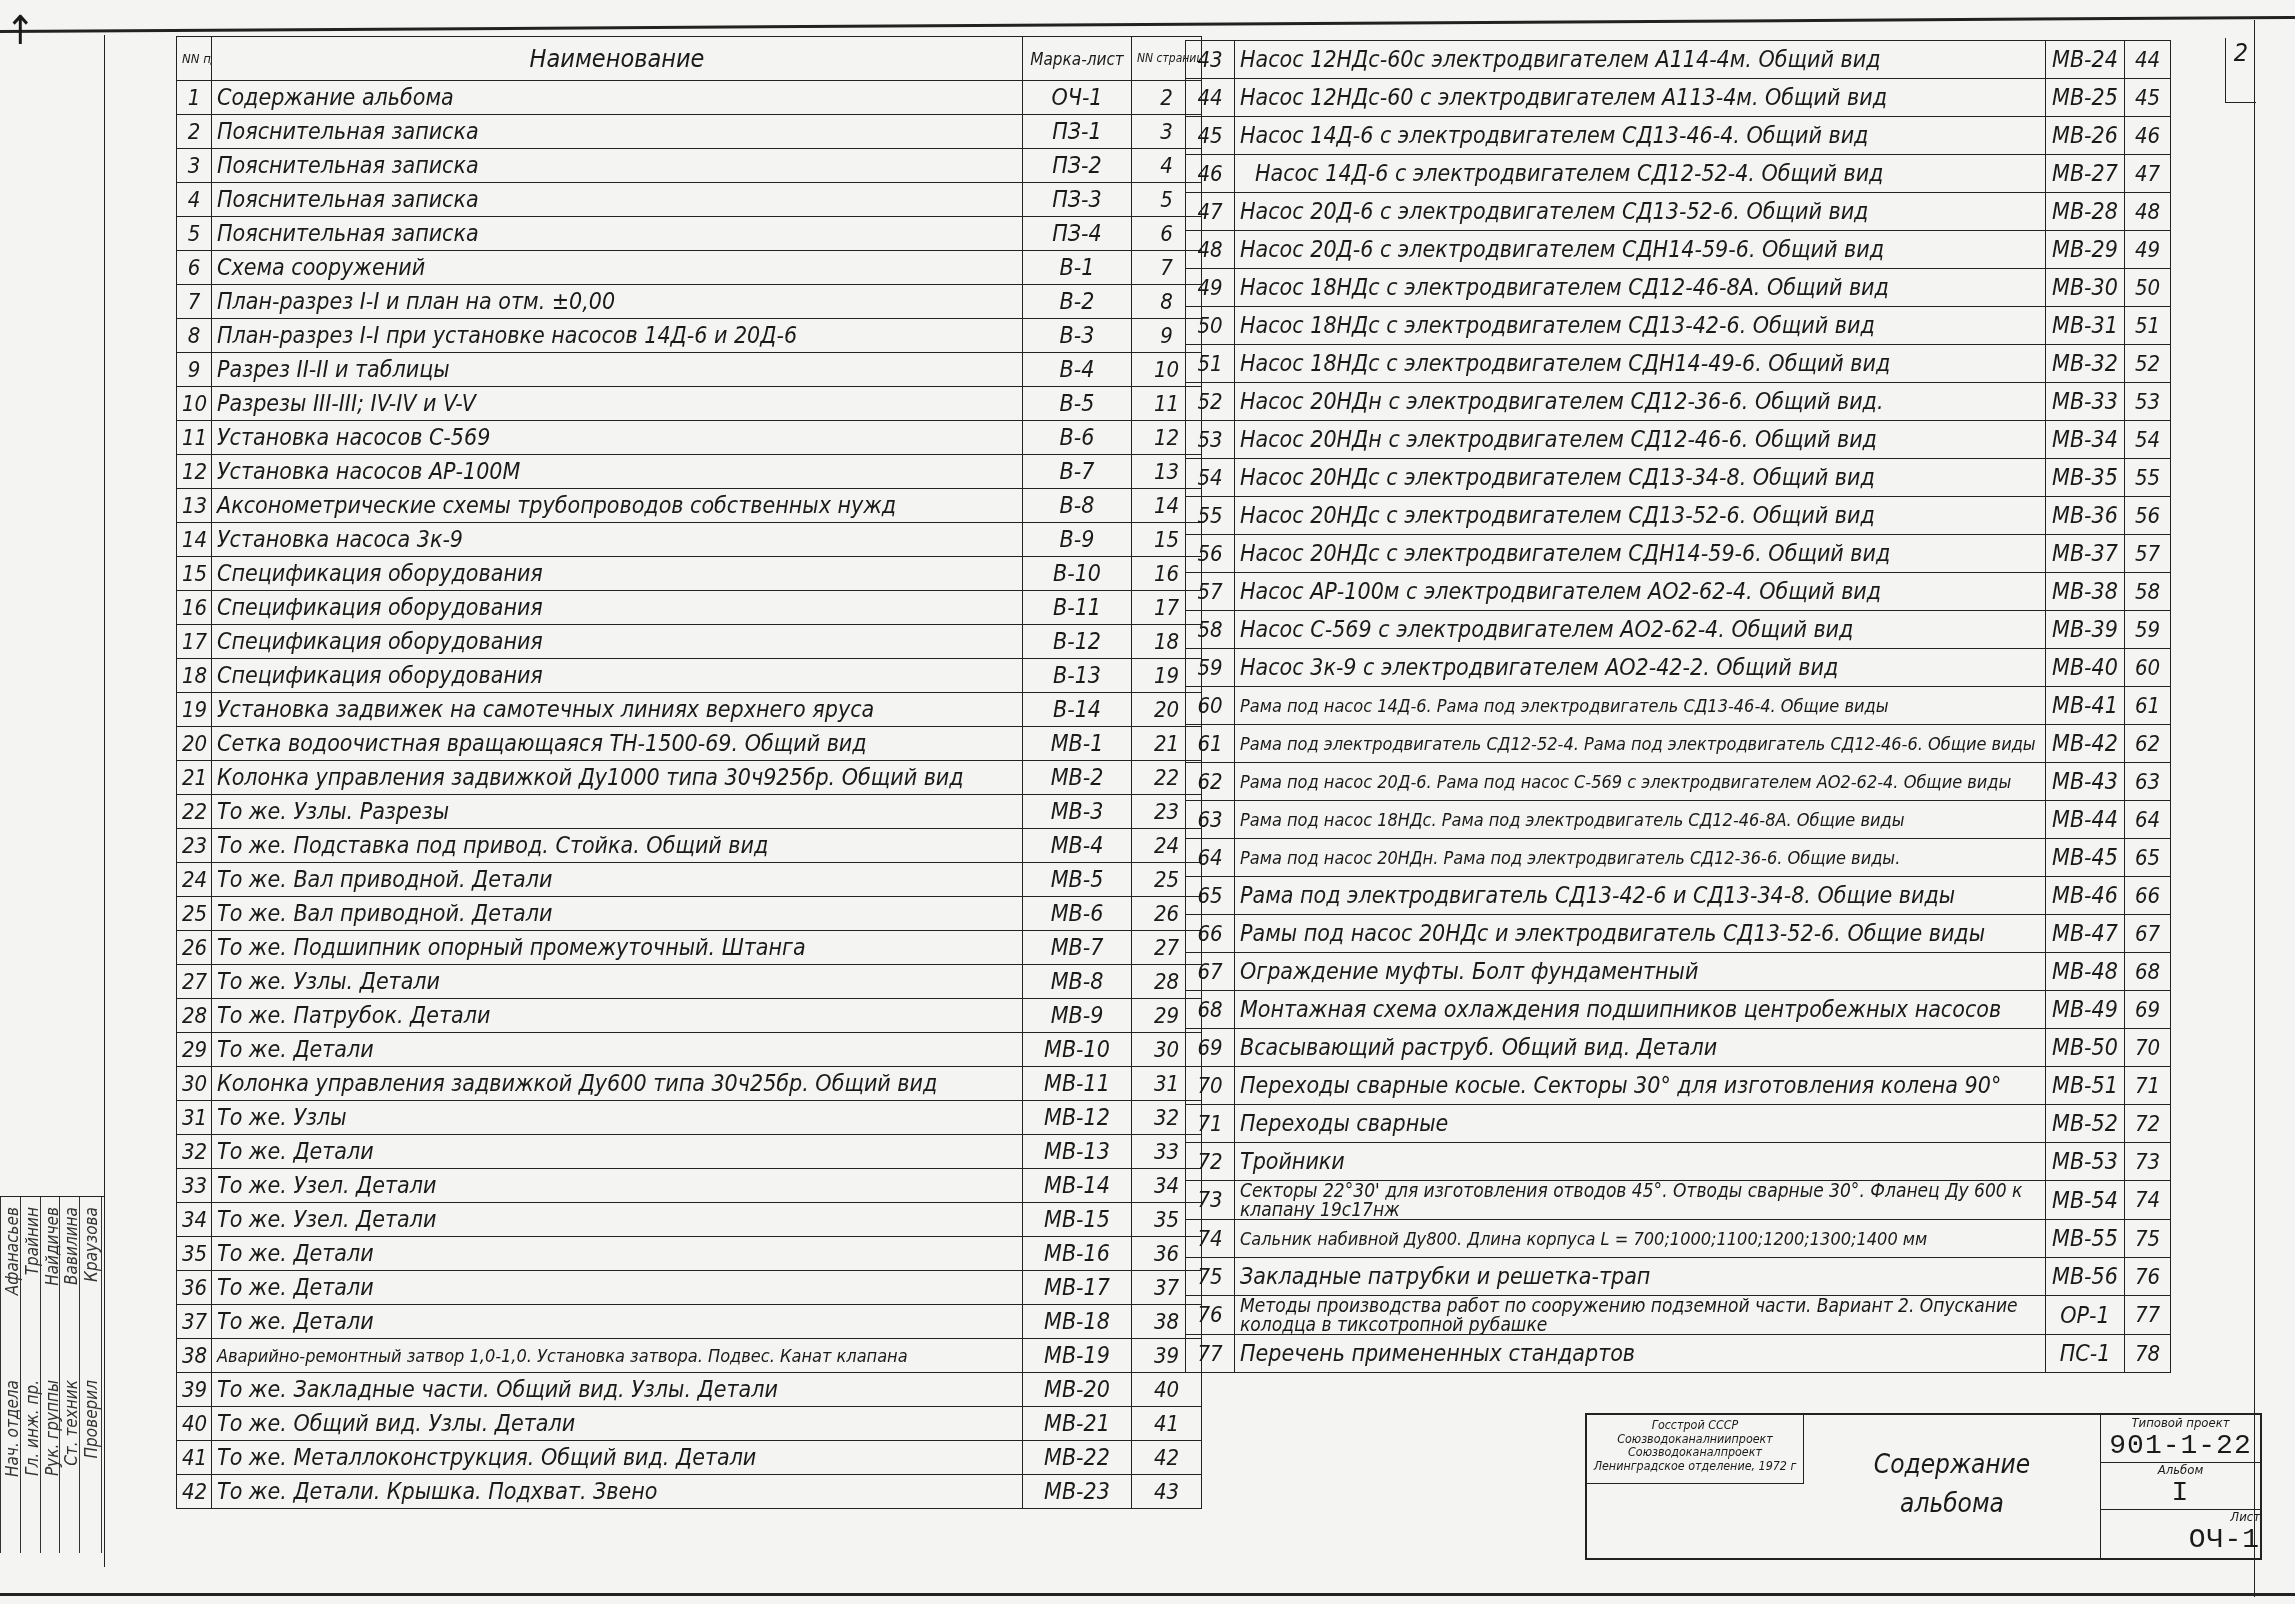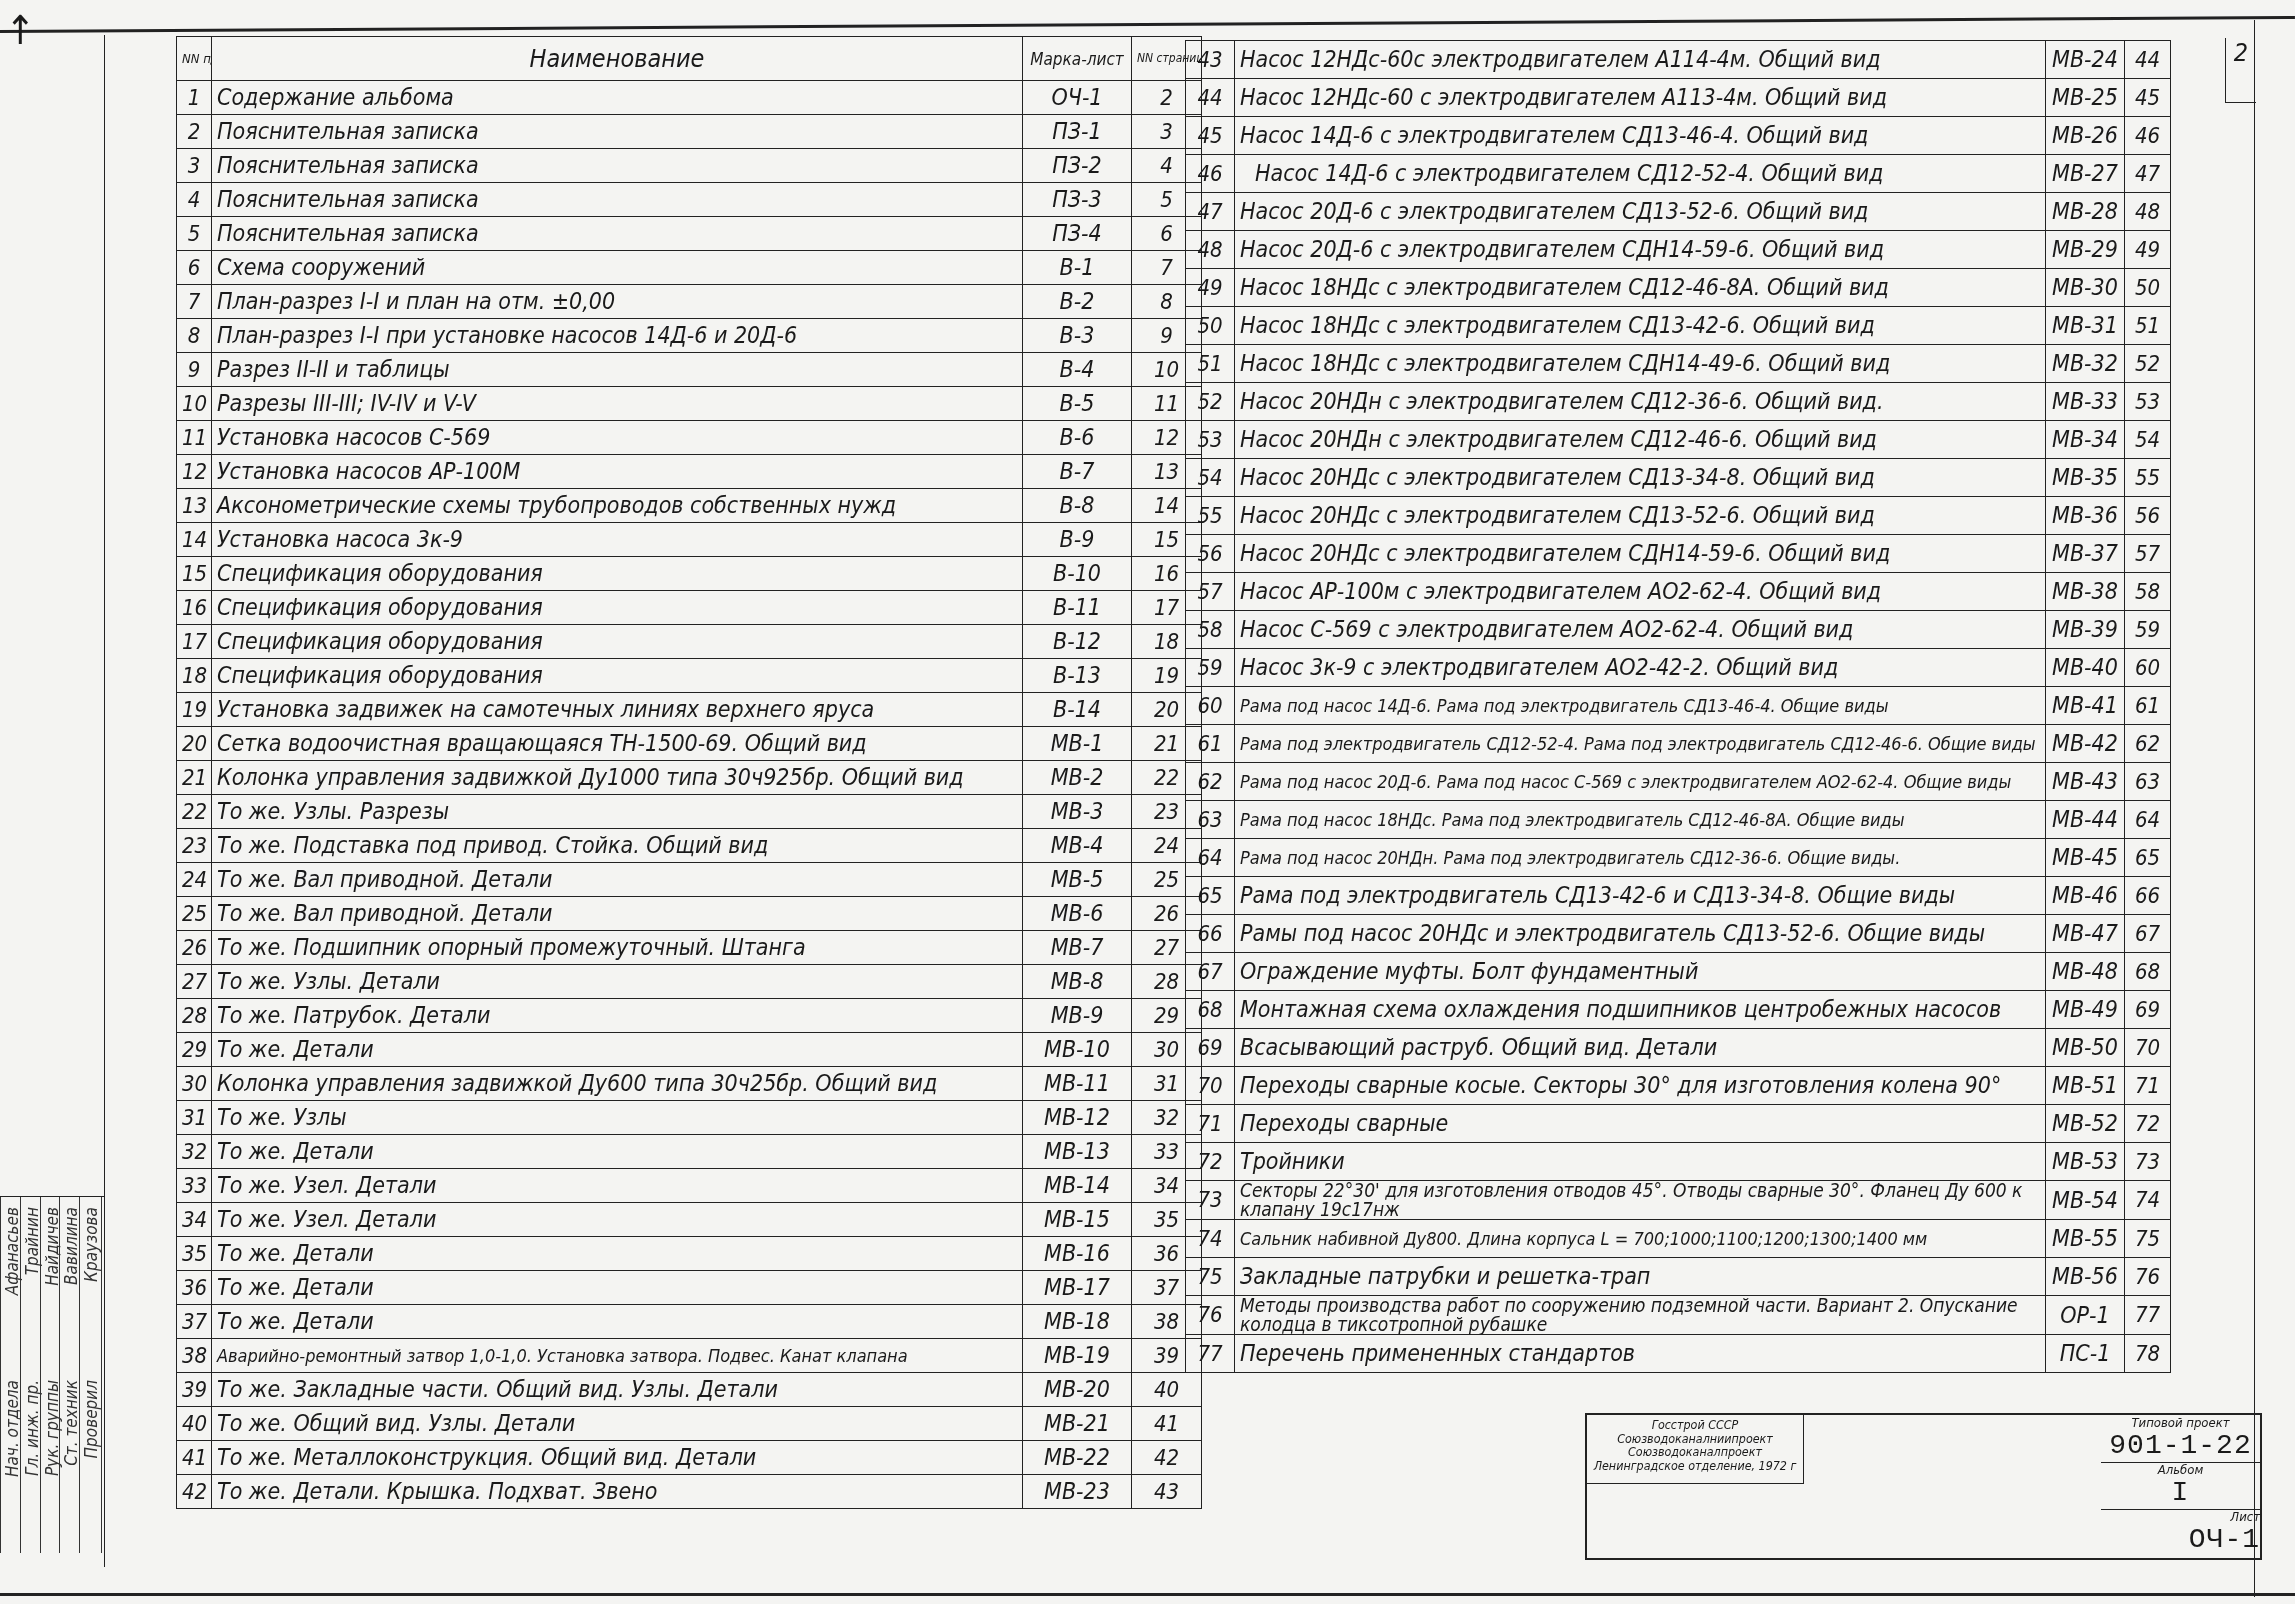--- a/index.html
+++ b/index.html
@@ -570,20 +570,24 @@
       </tbody>
   </table>
 
   <div class="title-block">
     <div class="tb-org">
       <div>Госстрой СССР</div>
       <div>Союзводоканалниипроект</div>
       <div>Союзводоканалпроект</div>
       <div>Ленинградское отделение, 1972 г</div>
     </div>
+    <div class="tb-title">
+      <div>Содержание</div>
+      <div>альбома</div>
+    </div>
     <div class="tb-type">
       <span class="tb-lbl">Типовой проект</span>
       <span class="tb-val">901-1-22</span>
     </div>
     <div class="tb-album">
       <span class="tb-lbl">Альбом</span>
       <span class="tb-val">I</span>
     </div>
     <div class="tb-sheet">
       <span class="tb-lbl">Лист</span>

